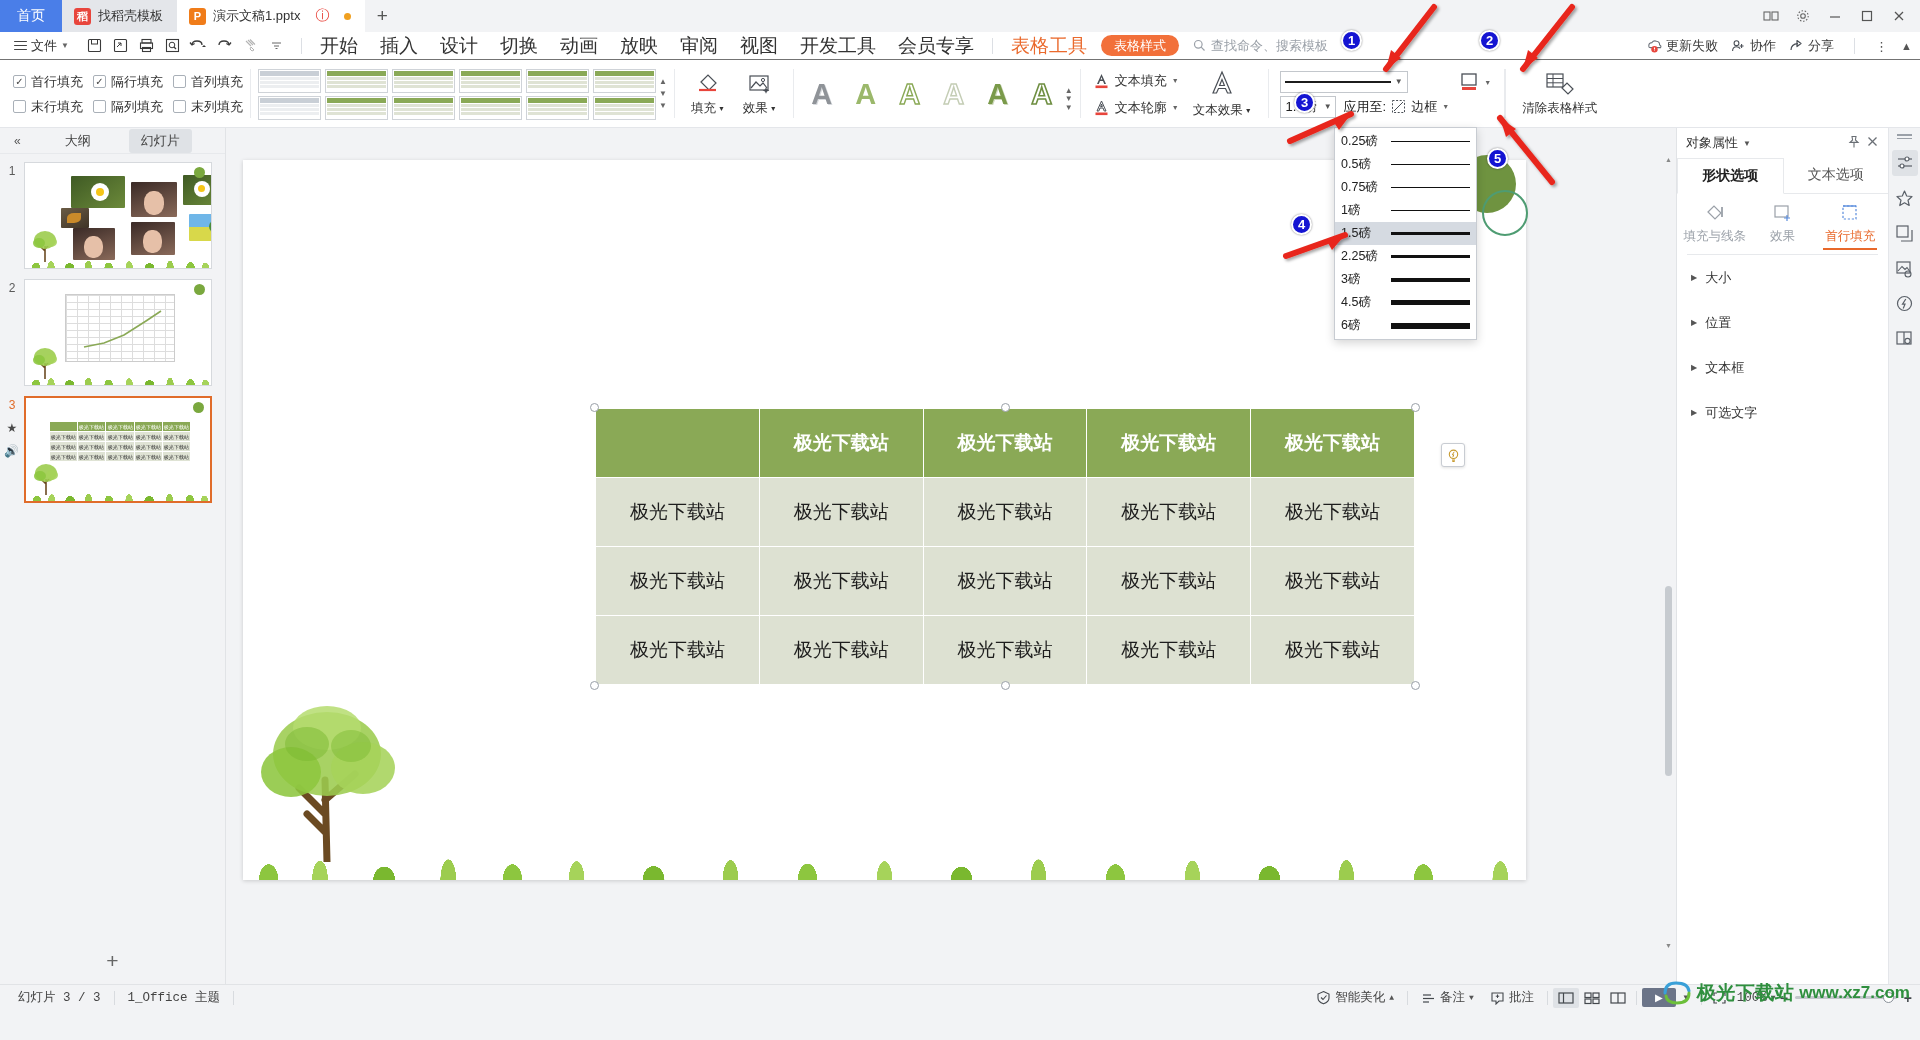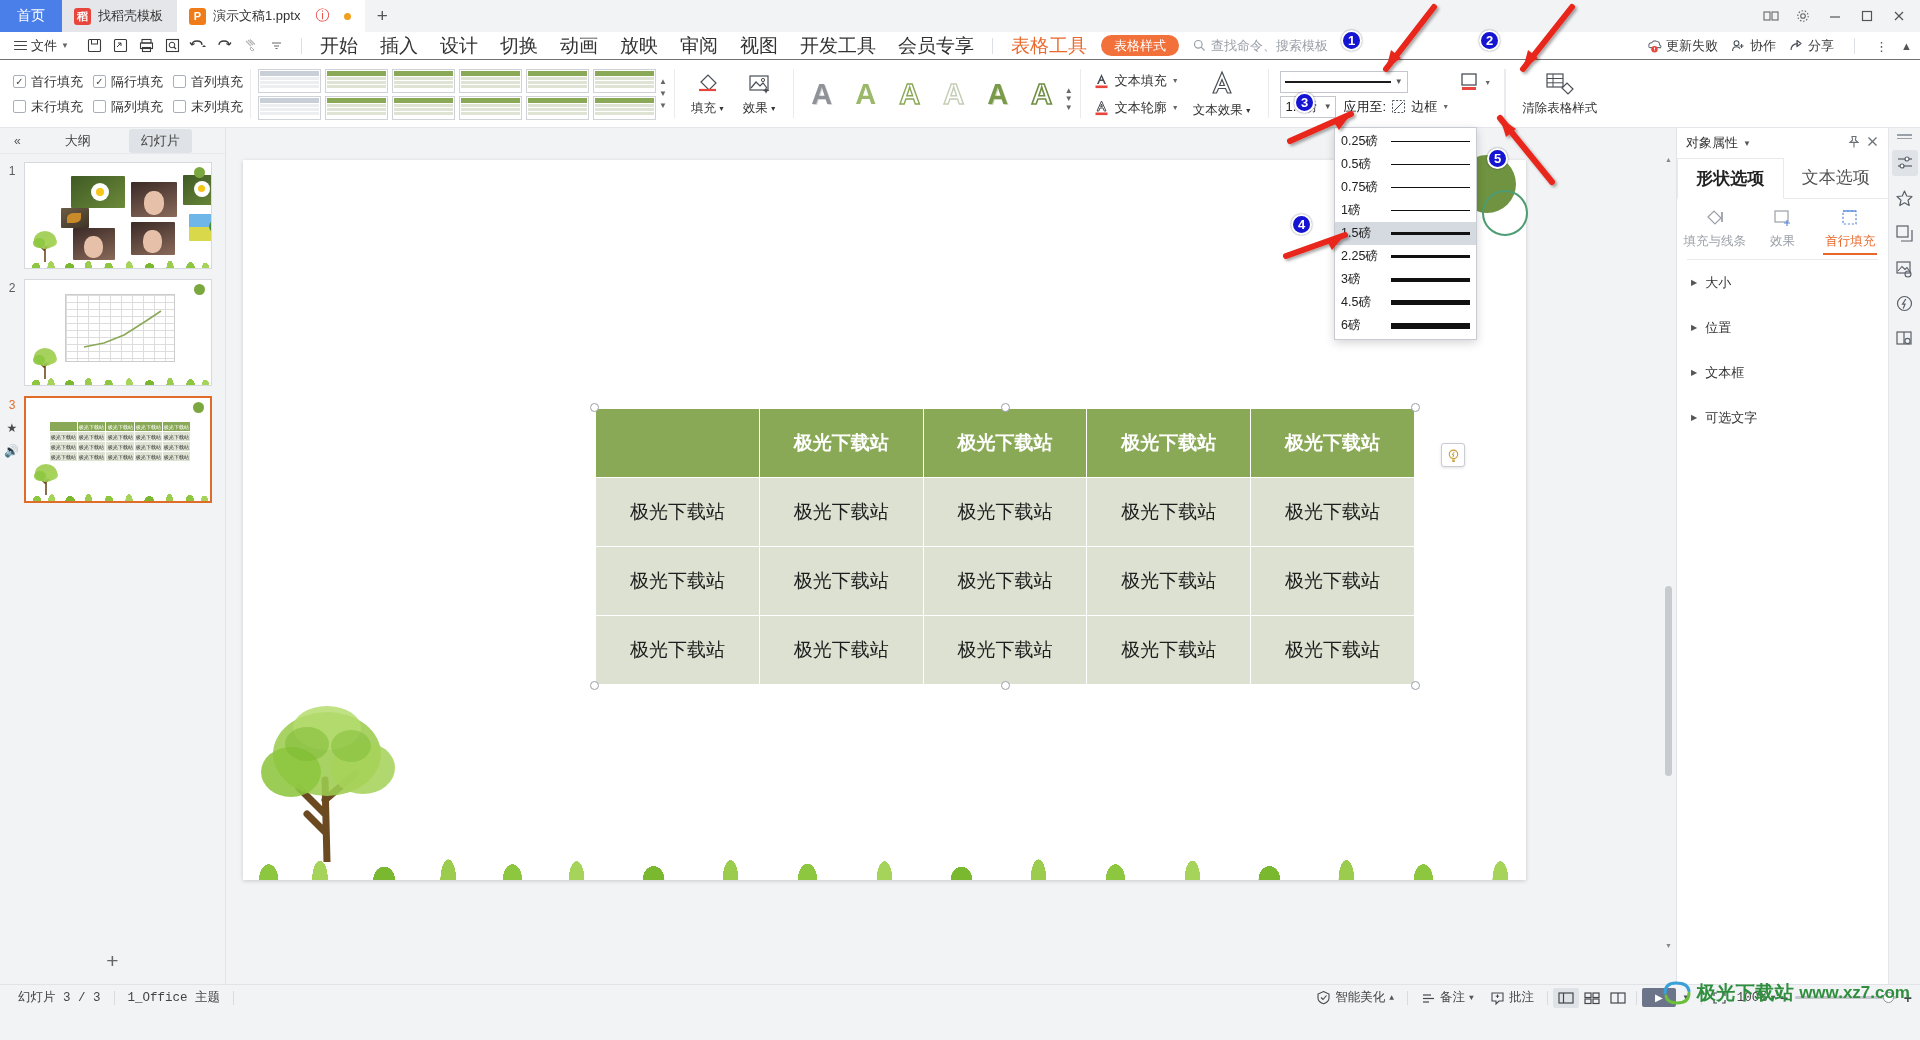--- a/index.html
+++ b/index.html
@@ -352,21 +352,21 @@
     display: flex; flex-direction: column;
   }
   .rp-head {
     height: 30px; display: flex; align-items: center;
     padding: 0 9px; gap: 5px; font-size: 13px; color: #333;
   }
   .rp-head .sp { flex: 1; }
   .rp-head .ic { color: #6a6f75; font-size: 13px; }
   .rp-tabs { display: flex; border-bottom: 1px solid #e7e9ec; }
   .rp-tab {
-    flex: 1; text-align: center; padding: 8px 0; font-size: 17px; color: #555;
+    flex: 1; text-align: center; padding: 8px 0; font-size: 14px; color: #555;
   }
   .rp-tab.active { color: #222; font-weight: bold; border: 1px solid #e7e9ec; border-bottom: 1px solid #fff; margin-bottom: -1px; }
   .rp-icons { display: flex; padding: 9px 4px 0 4px; }
   .rp-ic {
     flex: 1; display: flex; flex-direction: column; align-items: center; gap: 5px;
     font-size: 12.5px; color: #9aa0a8; padding-bottom: 5px; position: relative;
   }
   .rp-ic.active { color: #e8682a; }
   .rp-ic.active::after {
     content: ''; position: absolute; bottom: 0; left: 10%; right: 10%; height: 2px; background: #e8682a;

